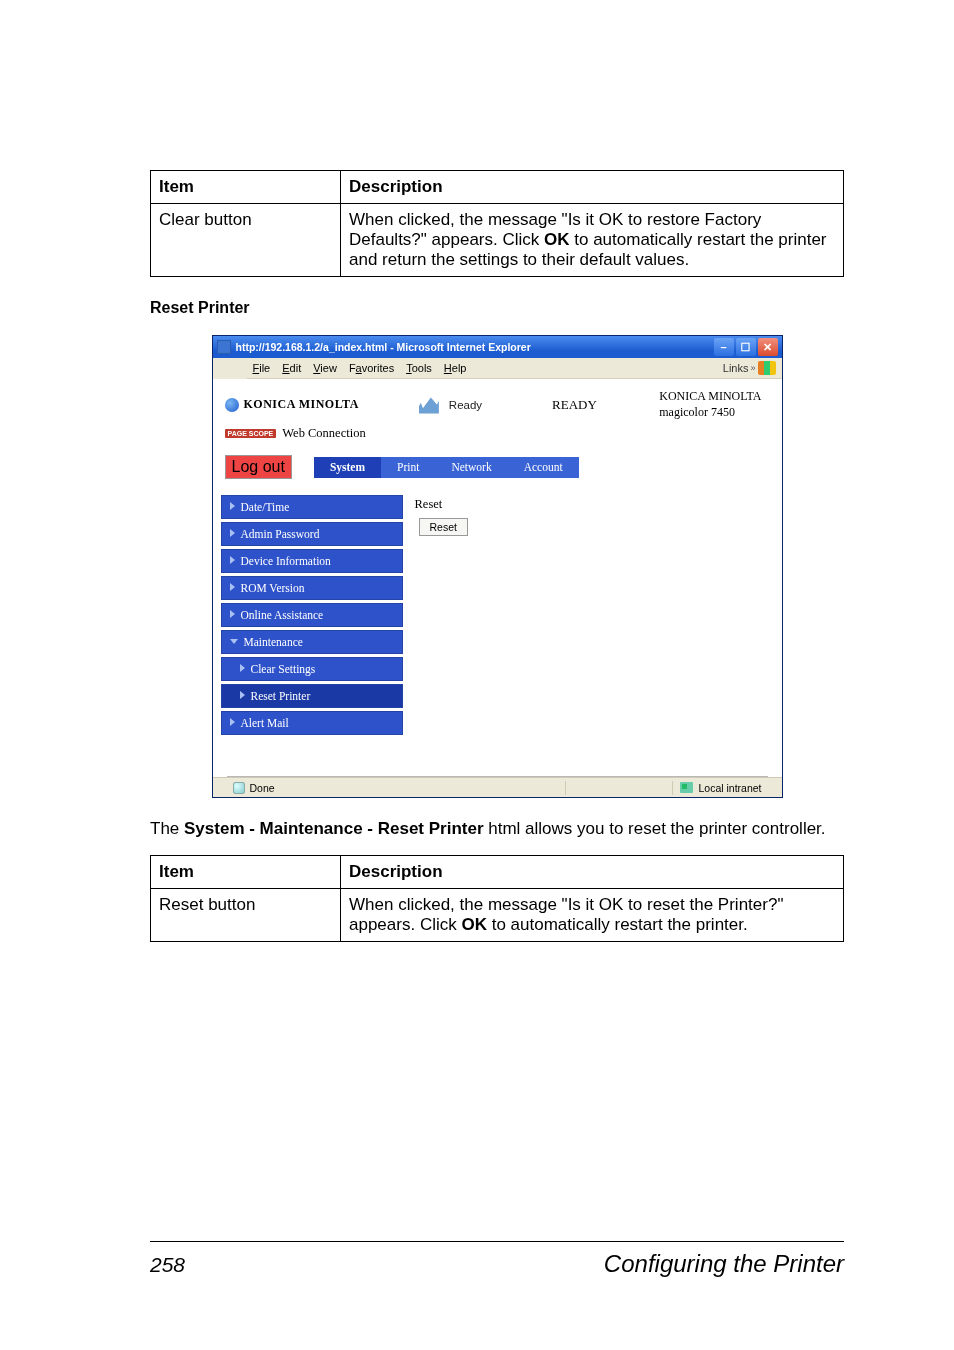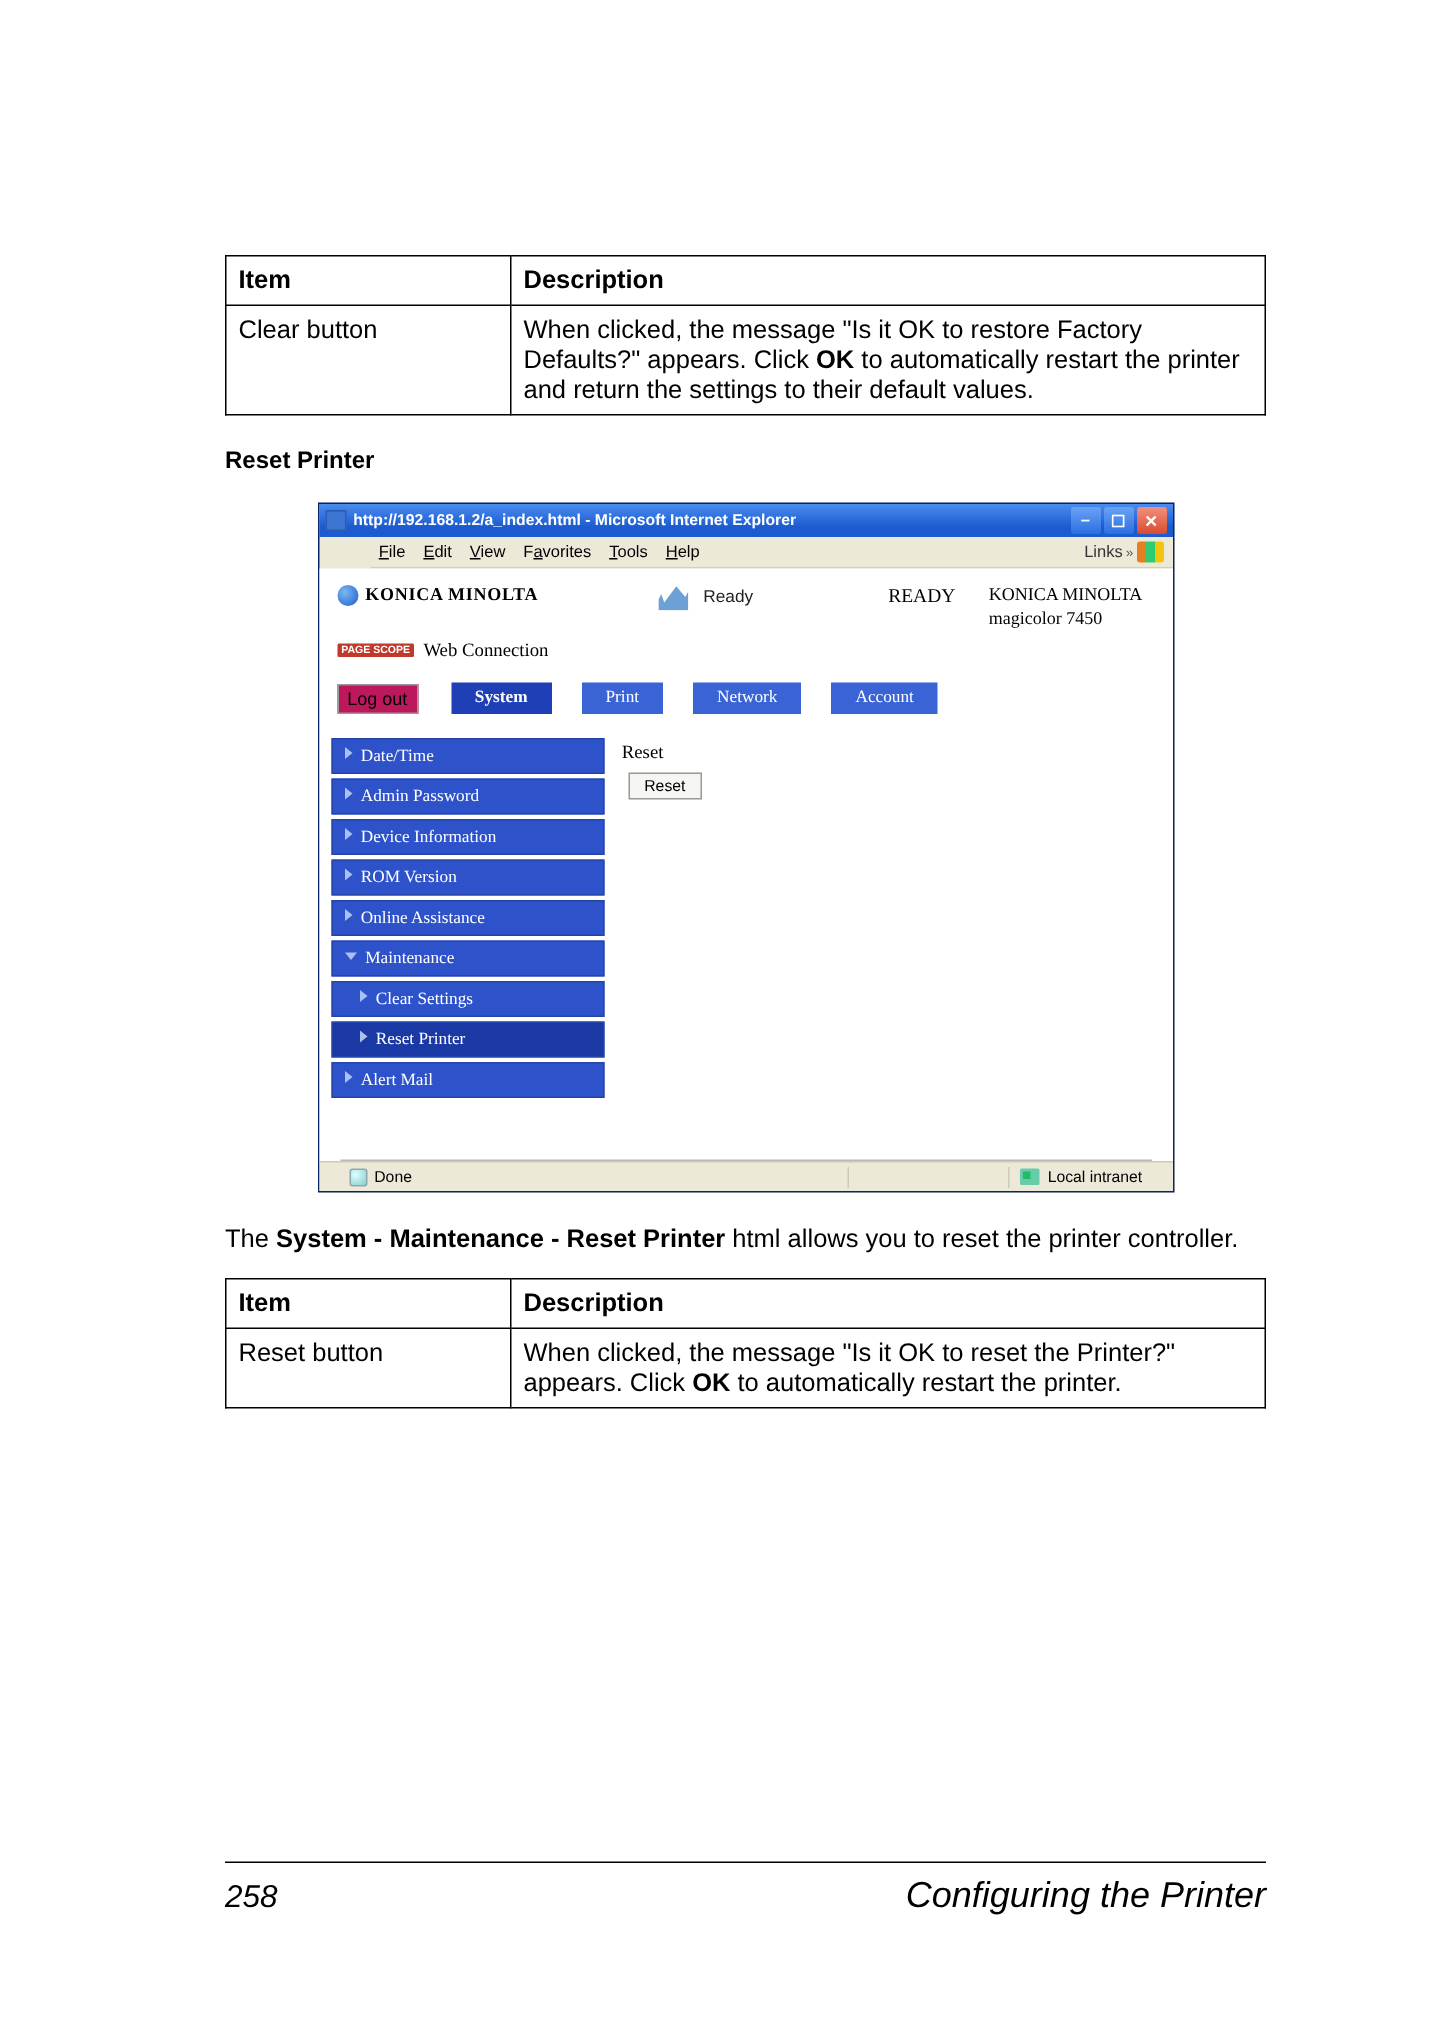--- a/index.html
+++ b/index.html
@@ -27,35 +27,35 @@
   .ie-winbtn.min { background: linear-gradient(180deg,#6aa3f5,#2b6fe0); }
   .ie-winbtn.max { background: linear-gradient(180deg,#6aa3f5,#2b6fe0); }
   .ie-winbtn.close { background: linear-gradient(180deg,#f28f7d,#da4b2f); }
   .ie-menubar { background: #ece9d8; padding: 3px 6px; display: flex; gap: 12px; font-size: 11px; color: #000; border-bottom: 1px solid #d4cfb8; align-items: center; margin-left: 34px; }
   .ie-menubar .menu-item { }
   .ie-menubar .menu-item .u { text-decoration: underline; }
   .ie-links { margin-left: auto; display: flex; align-items: center; gap: 2px; color: #333; }
   .ie-links .chev { display: inline-block; font-size: 9px; color: #555; }
   .ie-links .flag { width: 18px; height: 14px; background: linear-gradient(90deg, #e67e22 0 33%, #2ecc71 33% 66%, #f1c40f 66% 100%); border-radius: 2px; }
   .ie-content { background: #fff; }
-  .header-row { display: flex; padding: 10px 12px 6px 12px; align-items: flex-start; gap: 20px; }
+  .header-row { display: flex; padding: 10px 12px 6px 12px; align-items: center; }
   .brand { display: flex; align-items: center; gap: 5px; }
   .brand-bullet { width: 14px; height: 14px; border-radius: 50%; background: radial-gradient(circle at 35% 35%, #7bb7f2, #1b5bcf); }
   .brand-text { font-family: Georgia, serif; font-weight: bold; font-size: 12px; letter-spacing: 0.5px; }
   .status-block { display: flex; gap: 10px; align-items: center; margin-left: 60px; }
   .status-icon { width: 20px; height: 18px; background: #6da0d4; clip-path: polygon(0 60%, 10% 40%, 20% 70%, 60% 10%, 90% 50%, 100% 30%, 100% 100%, 0 100%); }
   .status-text { font-size: 11.5px; color: #222; }
   .ready-text { margin-left: 70px; font-family: Georgia, serif; font-size: 13px; }
   .model-block { margin-left: auto; text-align: left; font-family: Georgia, serif; font-size: 12px; line-height: 1.3; padding-right: 8px; }
   .webconnect-row { padding: 0 12px 10px 12px; display: flex; align-items: center; gap: 6px; }
   .pagescope { display: inline-block; padding: 1px 3px; background: #c0392b; color: #fff; font-size: 7px; font-weight: bold; border-radius: 1px; }
   .webconnect-text { font-family: Georgia, serif; font-size: 12.5px; }
   .logout-row { padding: 4px 12px 10px 12px; display: flex; align-items: center; gap: 22px; }
-  .logout-btn { border: 1px solid #999; background: #be185d; padding: 2px 6px; font-size: 12px; }
-  .tabs { display: flex; gap: 20px; border-radius: 10px; }
+  .logout-btn { border: 1px solid #999; background: #ef4444; padding: 2px 6px; font-size: 16px; }
+  .tabs { display: flex; gap: 0; border-radius: 10px; }
   .tab { padding: 4px 16px 5px 16px; font-size: 11.5px; color: #fff; background: #3a63d6; font-family: Georgia, serif; }
   .tab.active { background: #1e3fb5; font-weight: bold; }
   .main-row { display: flex; }
   .sidebar { width: 198px; padding: 6px 8px 8px 8px; }
   .side-item { background: #2e52c9; color: #fff; font-family: Georgia, serif; font-size: 11.5px; padding: 5px 8px; margin-bottom: 3px; border: 1px solid #2444a8; }
   .side-item .tri { display: inline-block; width: 0; height: 0; border-top: 4px solid transparent; border-bottom: 4px solid transparent; border-left: 5px solid #a9c0f3; margin-right: 6px; vertical-align: 1px; }
   .side-item .tri-down { display: inline-block; width: 0; height: 0; border-left: 4px solid transparent; border-right: 4px solid transparent; border-top: 5px solid #a9c0f3; margin-right: 6px; vertical-align: 2px; }
   .side-item.selected { background: #1a39a4; }
   .side-sub { padding-left: 18px; }
   .content-pane { flex: 1; padding: 8px 12px 20px 4px; }

